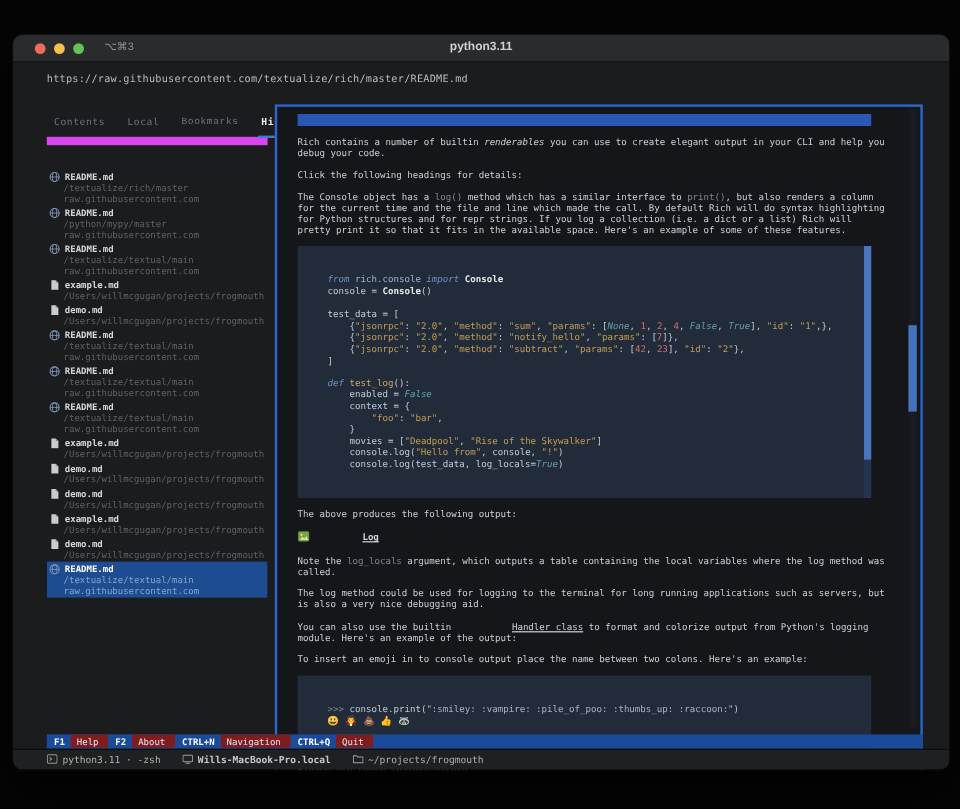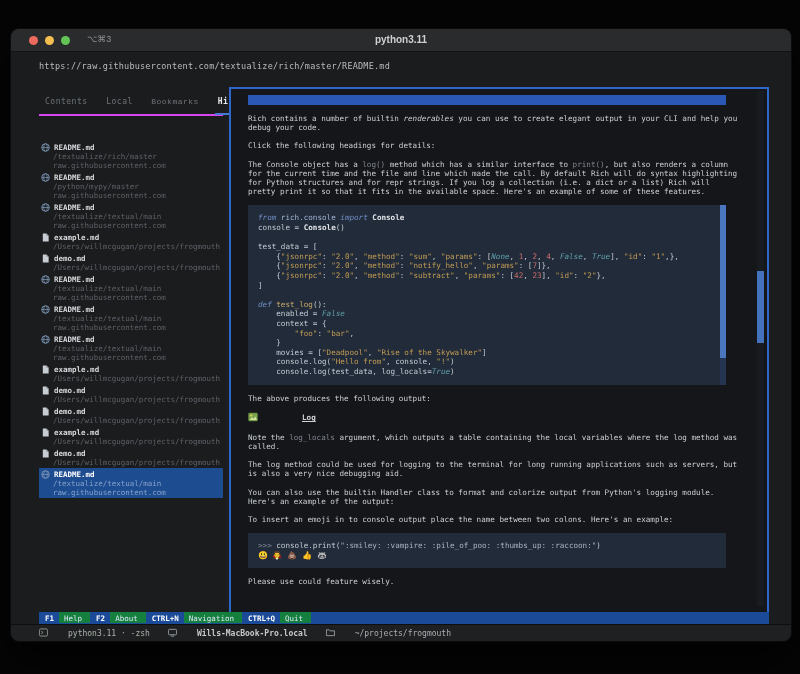--- a/index.html
+++ b/index.html
@@ -9,69 +9,69 @@
   #win{position:absolute;left:10px;top:28px;width:780px;height:612px;background:#1a1c1e;
     border-radius:9px;box-shadow:0 18px 40px rgba(0,0,0,.7);overflow:hidden;border:1px solid #0c0c0c;}
   #titlebar{position:absolute;left:0;top:0;width:100%;height:22px;background:#2a2b2d;
     border-bottom:1px solid #121212;font-family:"Liberation Sans",sans-serif;}
   .tl{position:absolute;top:7px;width:9px;height:9px;border-radius:50%;}
   #tb-shortcut{position:absolute;left:76px;top:5px;font-size:9px;color:#8f9093;}
   #tb-title{position:absolute;left:0;right:0;top:5px;text-align:center;font-size:10px;color:#cfd0d2;font-weight:bold;}
   
   #urlrow{position:absolute;left:28px;top:32px;width:724px;height:14px;font-size:8.5px;color:#b9bcbf;letter-spacing:.2px;}
   
-  #tabbar{position:absolute;left:28px;top:64px;width:184px;height:21px;border-bottom:2px solid #d946ef;}
+  #tabbar{position:absolute;left:28px;top:64px;width:184px;height:21px;border-bottom:7px solid #d946ef;}
   .tab{position:absolute;top:4px;font-size:8px;color:#6f7479;letter-spacing:.5px;cursor:default;}
   .tab.active{color:#e8eaec;font-weight:bold;}
   .tab.active:after{content:"";position:absolute;left:-3px;right:-3px;bottom:-9px;height:2px;background:#4578d2;}
   #histlist{position:absolute;left:28px;top:112px;width:184px;height:468px;overflow:hidden;}
   .hitem{position:relative;padding:1px 2px 1px 2px;}
   .hitem.selected{background:#1e4c90;}
   .htitle{display:flex;align-items:center;gap:4px;height:10px;font-size:7.5px;font-weight:bold;color:#d6d9dc;}
   .hitem.selected .htitle{color:#fff;}
   .hsub{height:9px;font-size:7.5px;color:#5d6267;line-height:9px;white-space:nowrap;margin-left:12px;}
   .hitem.selected .hsub{color:#86a3cd;}
   .hicon{width:9px;height:9px;flex:0 0 9px;}
   
   #pane{position:absolute;left:218px;top:58px;width:540px;height:640px;background:#141619;
     border:2px solid #2f66c9;box-sizing:border-box;overflow:hidden;}
   #pane-inner{position:absolute;left:17px;top:5px;width:492px;}
   .hbar{height:10px;background:#2b58b4;margin:1px 14px 0 0;}
   .para{font-size:7.6px;line-height:9.2px;color:#ccd0d4;margin-top:9px;white-space:normal;}
   .icode{color:#80868f;}
   .ital{font-style:italic;}
-  .mdlink{color:#d0d4d9;cursor:pointer;}
+  .mdlink{color:#d0d4d9;text-decoration:underline;cursor:pointer;margin-left:46px;}
   .imglink{display:flex;align-items:center;gap:4px;margin-top:9px;font-size:7.6px;}
   .imglink .txt{color:#d0d4d9;text-decoration:underline;font-weight:bold;cursor:pointer;padding-left:40px;}
   .codeblock{position:relative;background:#222b39;margin-top:9px;padding:8px 14px 8px 10px;margin-right:14px;}
-  .codeblock pre{margin:0;font-size:7.6px;line-height:9.6px;font-family:"DejaVu Sans Mono",monospace;color:#c3cad4;}
+  .codeblock pre{margin:15px;font-size:7.6px;line-height:9.6px;font-family:"DejaVu Sans Mono",monospace;color:#c3cad4;}
   .cb-scroll{position:absolute;right:0;top:0;width:6px;height:100%;background:#253550;}
   .cb-thumb{position:absolute;right:0;top:0;width:6px;height:85%;background:#4a76bd;}
   .tk-kw{color:#708fc7;font-style:italic}
   .tk-ns{color:#9db4d4}
   .tk-cls{color:#e4e8ed;font-weight:bold}
   .tk-fn{color:#c9a96a}
   .tk-pl{color:#c3cad4}
   .tk-str{color:#c29c55}
   .tk-num{color:#c96d6d}
   .tk-const{color:#61a0ad;font-style:italic}
   .tk-dim{color:#7b8494}
   .tk-str2{color:#a8b3c2}
   .tk-emoji{color:#d8c05a;font-size:8px}
   #main-scroll{position:absolute;right:3px;top:2px;width:7px;height:515px;background:#181b1f;}
   #main-thumb{position:absolute;left:0;width:7px;background:#4472bd;}
   
   #footer{position:absolute;left:28px;top:583px;width:730px;height:12px;background:#1b4a99;
     display:flex;align-items:flex-start;overflow:hidden;}
   .fkey{font-size:7.5px;font-weight:bold;color:#ffffff;padding:2px 5px 0 6px;}
-  .flabel{font-size:7.5px;color:#dde8fb;background:#15803d;padding:2px 8px 0 5px;}
+  .flabel{font-size:7.5px;color:#dde8fb;background:#7f1d1d;padding:2px 8px 0 5px;}
   
   #statusbar{position:absolute;left:0;top:595px;width:780px;height:17px;background:#1f2022;
     border-top:1px solid #0e0e0e;display:flex;align-items:center;gap:18px;padding-left:28px;box-sizing:border-box;}
-  .stitem{display:flex;align-items:center;gap:20px;font-size:8px;color:#a9aeb3;}
+  .stitem{display:flex;align-items:center;gap:4px;font-size:8px;color:#a9aeb3;}
   .stitem .sicon{display:inline-block;}
   .st-shell{color:#aab4ab;}
   .st-host{color:#c6cacd;font-weight:bold;}
   .st-path{color:#a9aeb3;}
 </style>
 </head>
 <body>
 
 <div id="canvas">
   <div id="win">

